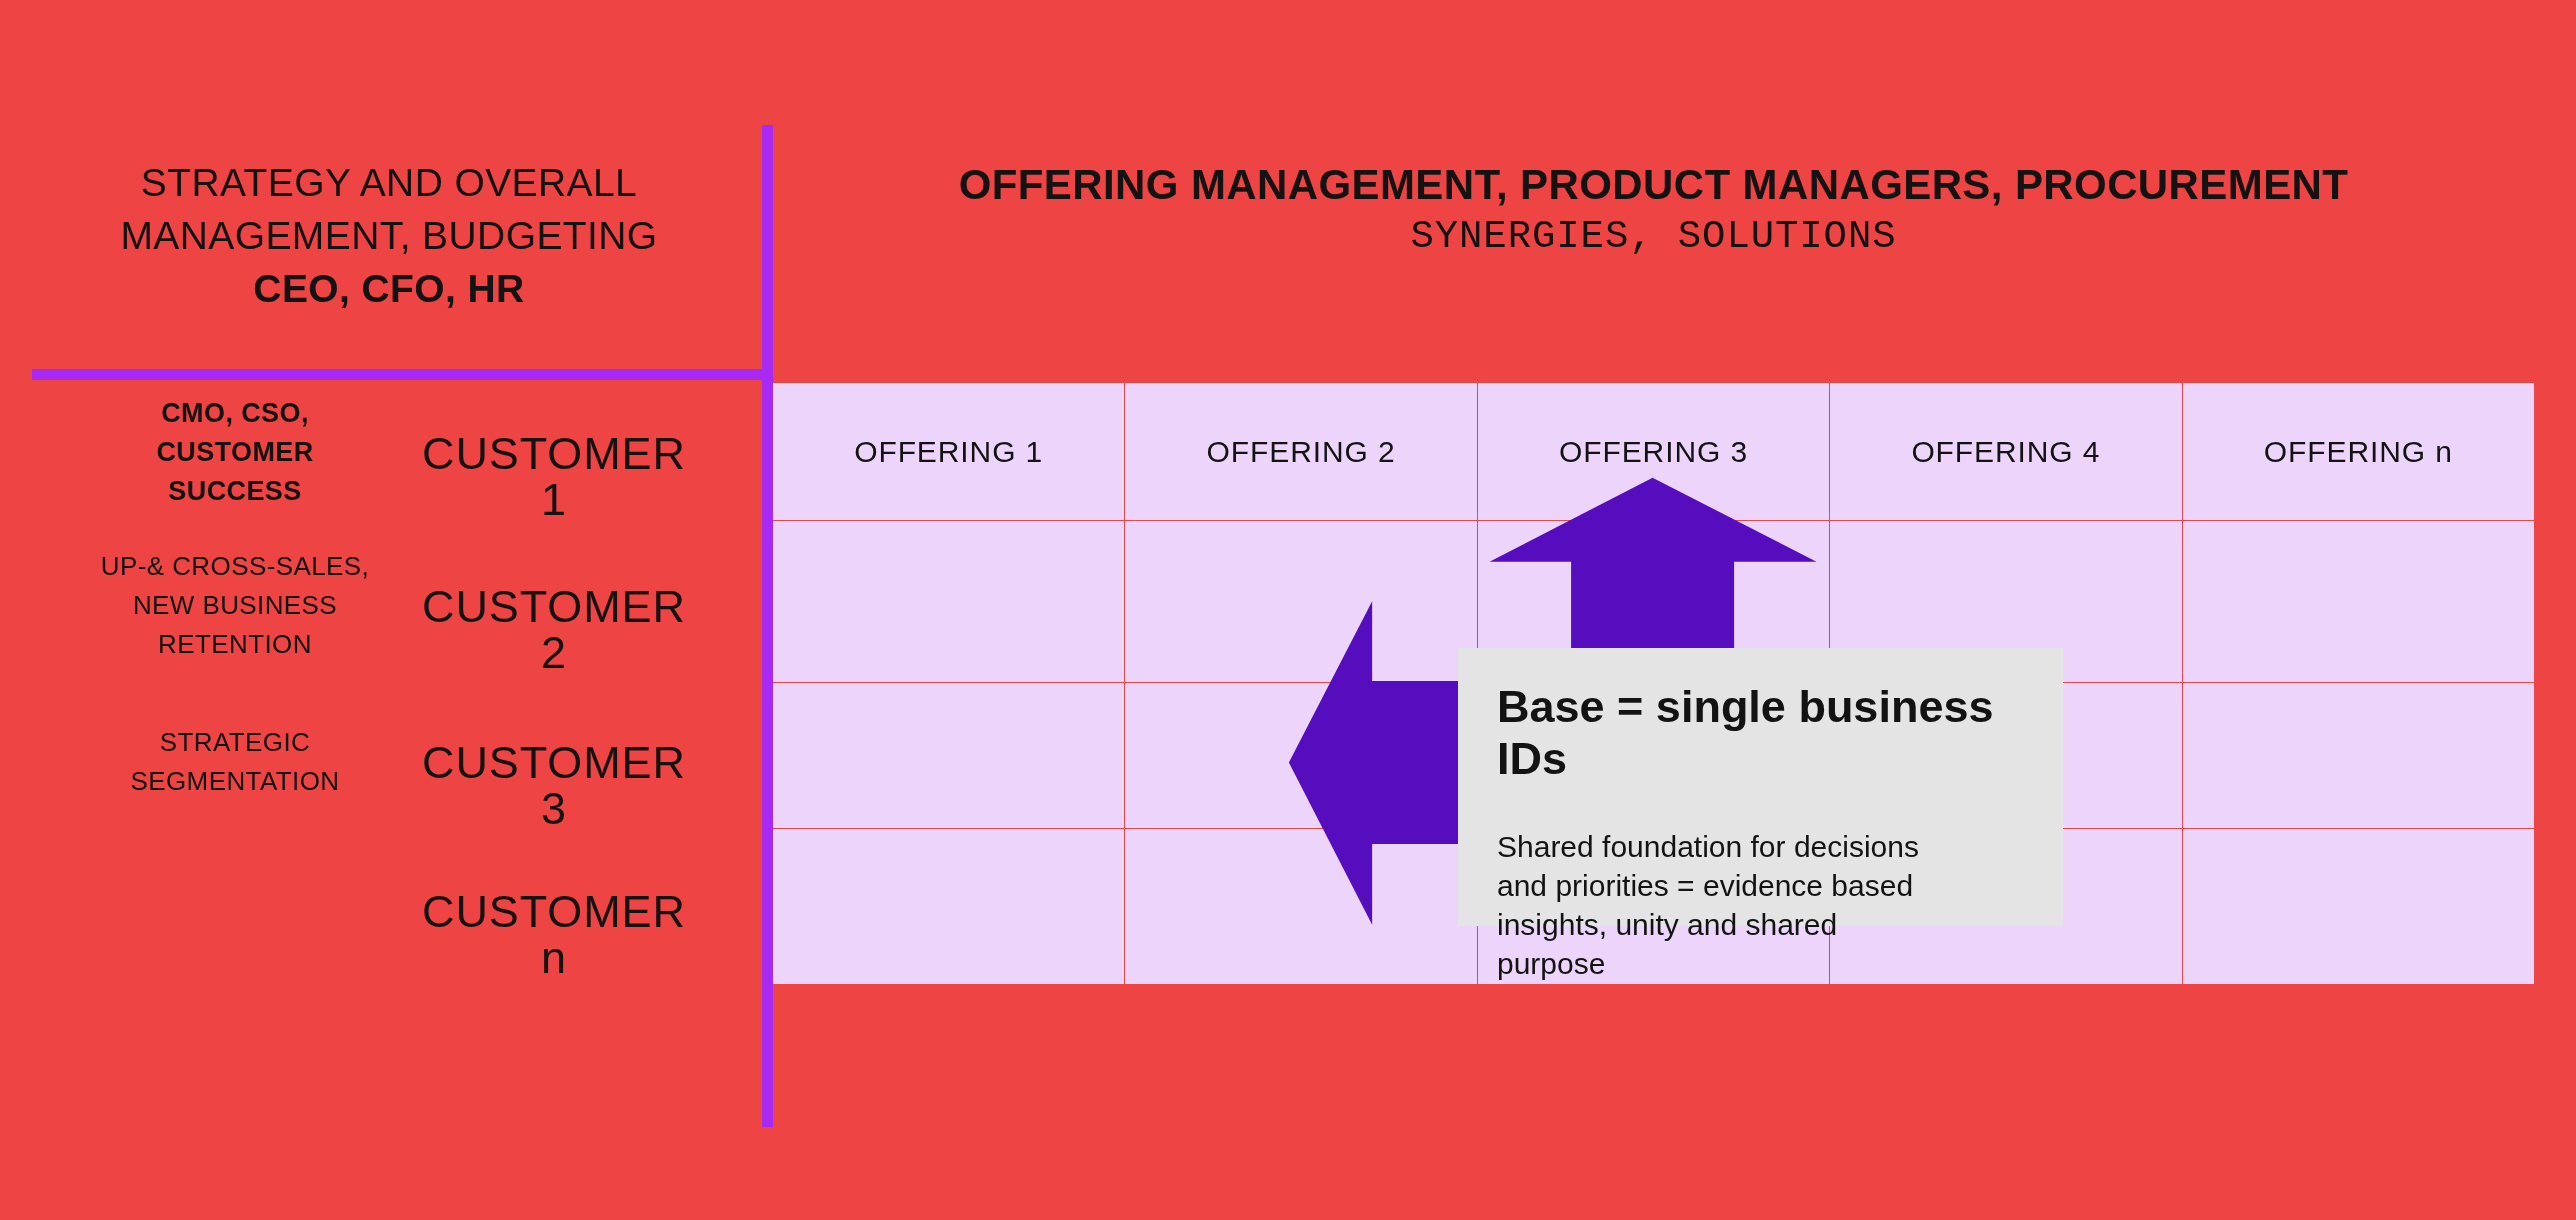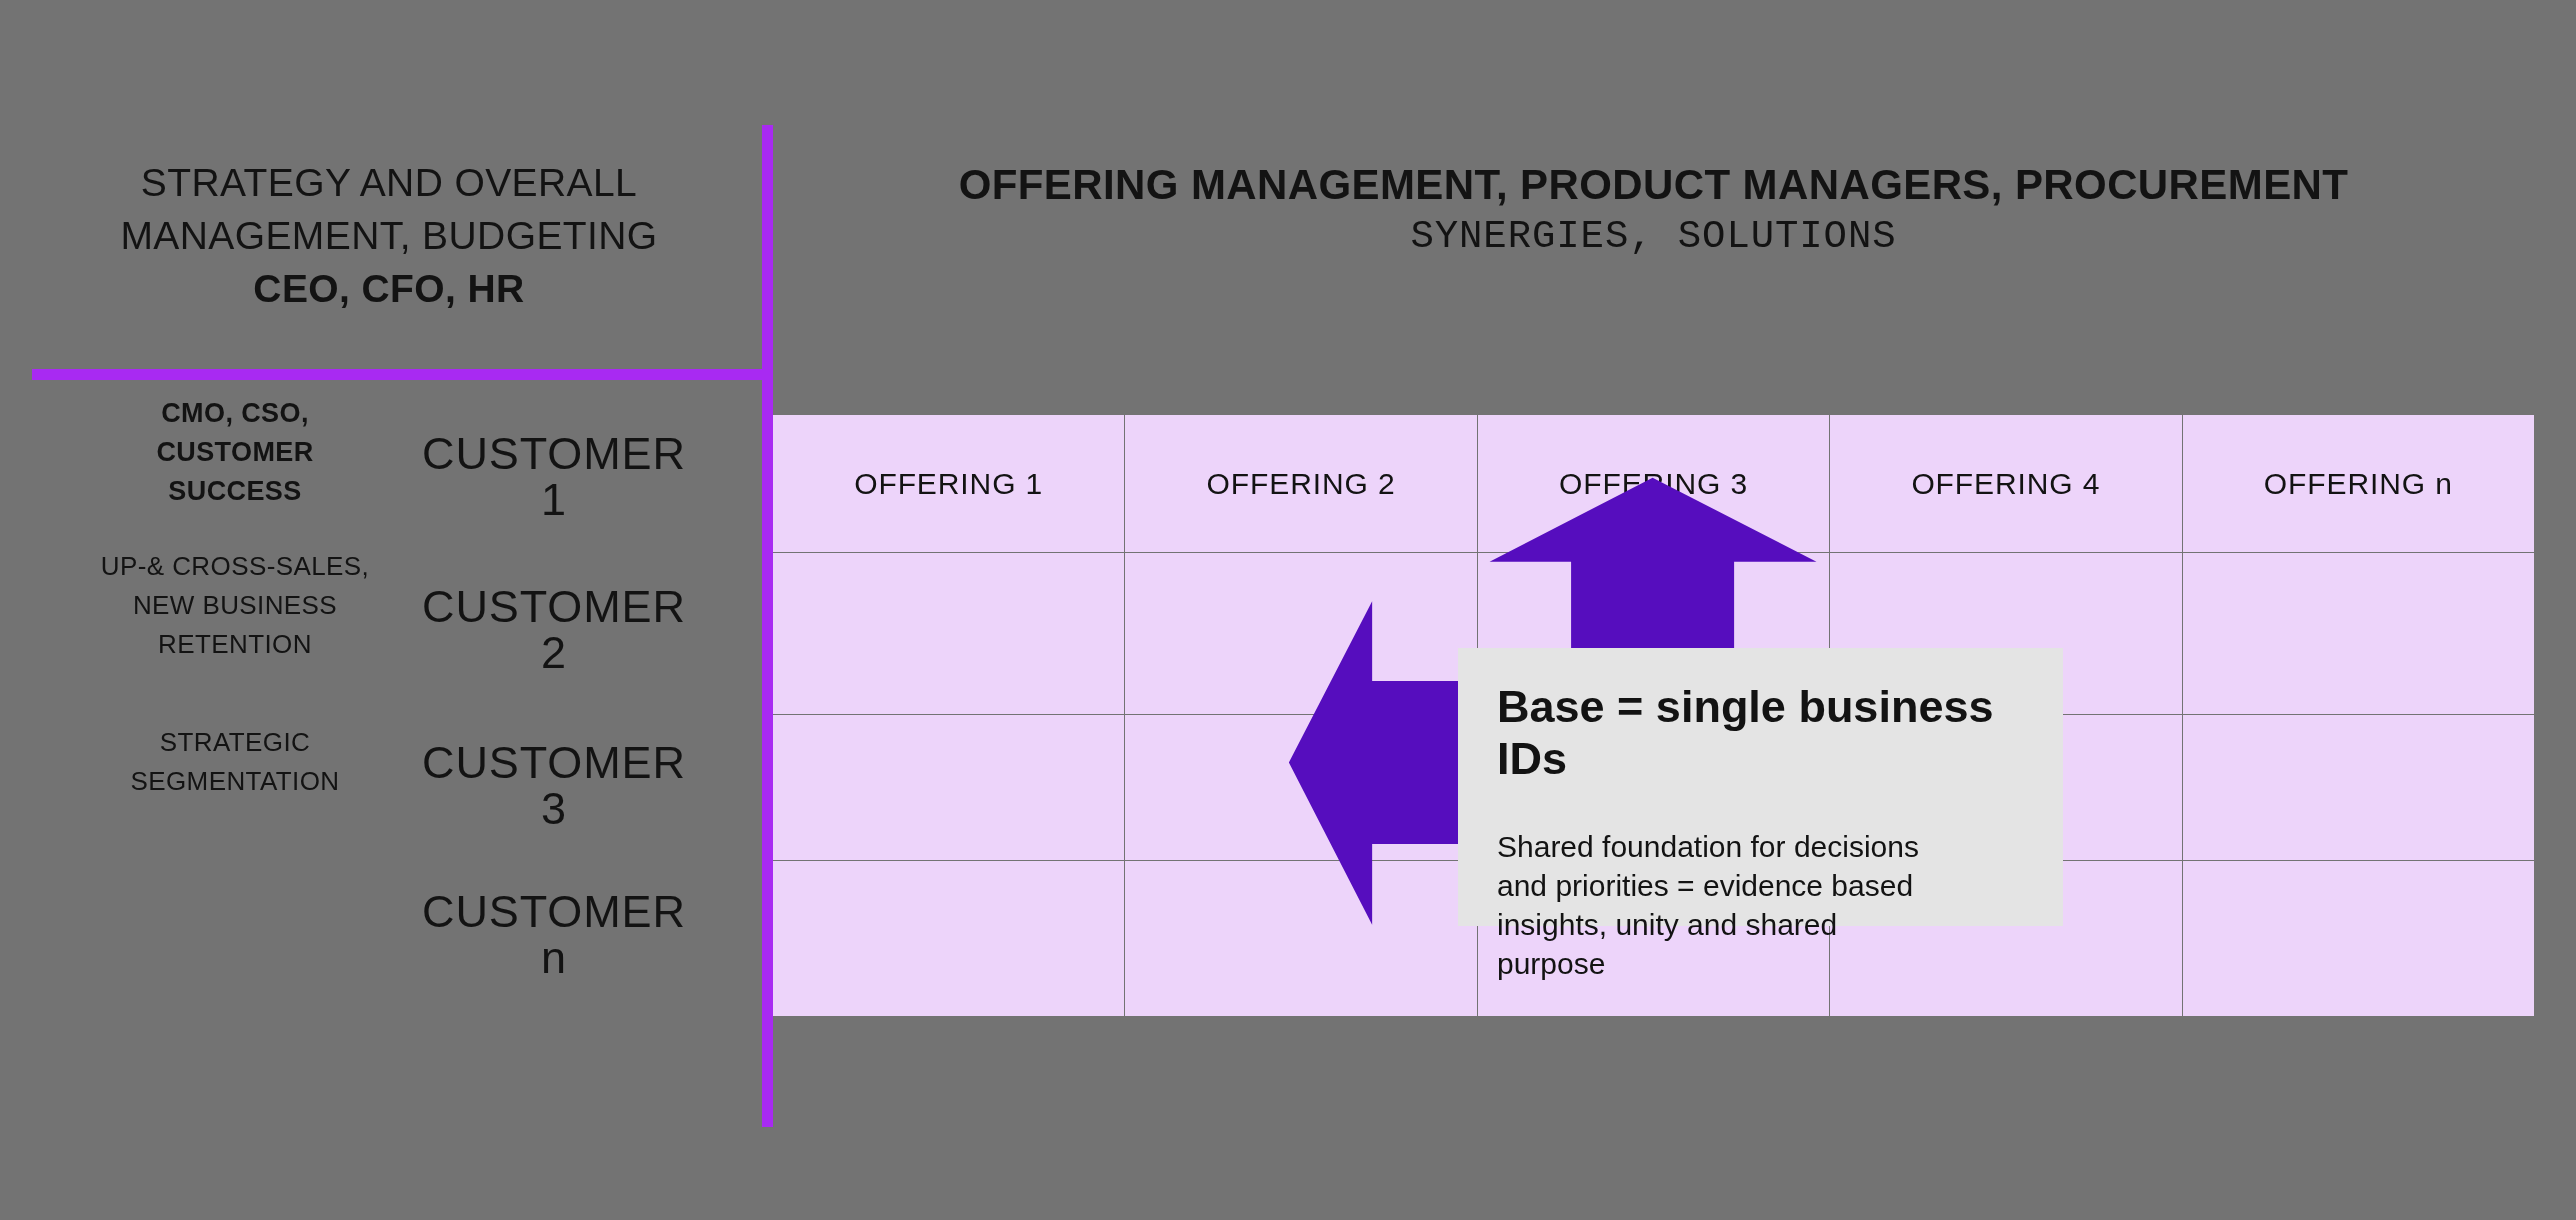--- a/index.html
+++ b/index.html
@@ -4,21 +4,21 @@
 <style>
   html, body {
     margin: 0;
     padding: 0;
     background: #ffffff;
   }
   .stage {
     position: relative;
     width: 2576px;
     height: 1220px;
-    background: #737373;
+    background: #ef4444;
     overflow: hidden;
     font-family: "Liberation Sans", "DejaVu Sans", sans-serif;
     color: #131313;
   }
 
   
   .axis-v {
     position: absolute;
     left: 762px; top: 125px;
     width: 10.5px; height: 1002px;
@@ -97,21 +97,20 @@
   
   .grid {
     position: absolute;
     left: 773px; top: 383px;
     width: 1761px; height: 601px;
     display: grid;
     grid-template-columns: repeat(5, 1fr);
     grid-template-rows: 137px 161px 145px auto;
     gap: 1px;
     z-index: 1;
-    margin-top: 32px;
   }
   .cell {
     background: #edd4fa;
     display: flex;
     align-items: center;
     justify-content: center;
   }
   .offering-label {
     font-size: 30px;
     letter-spacing: 0.9px;

